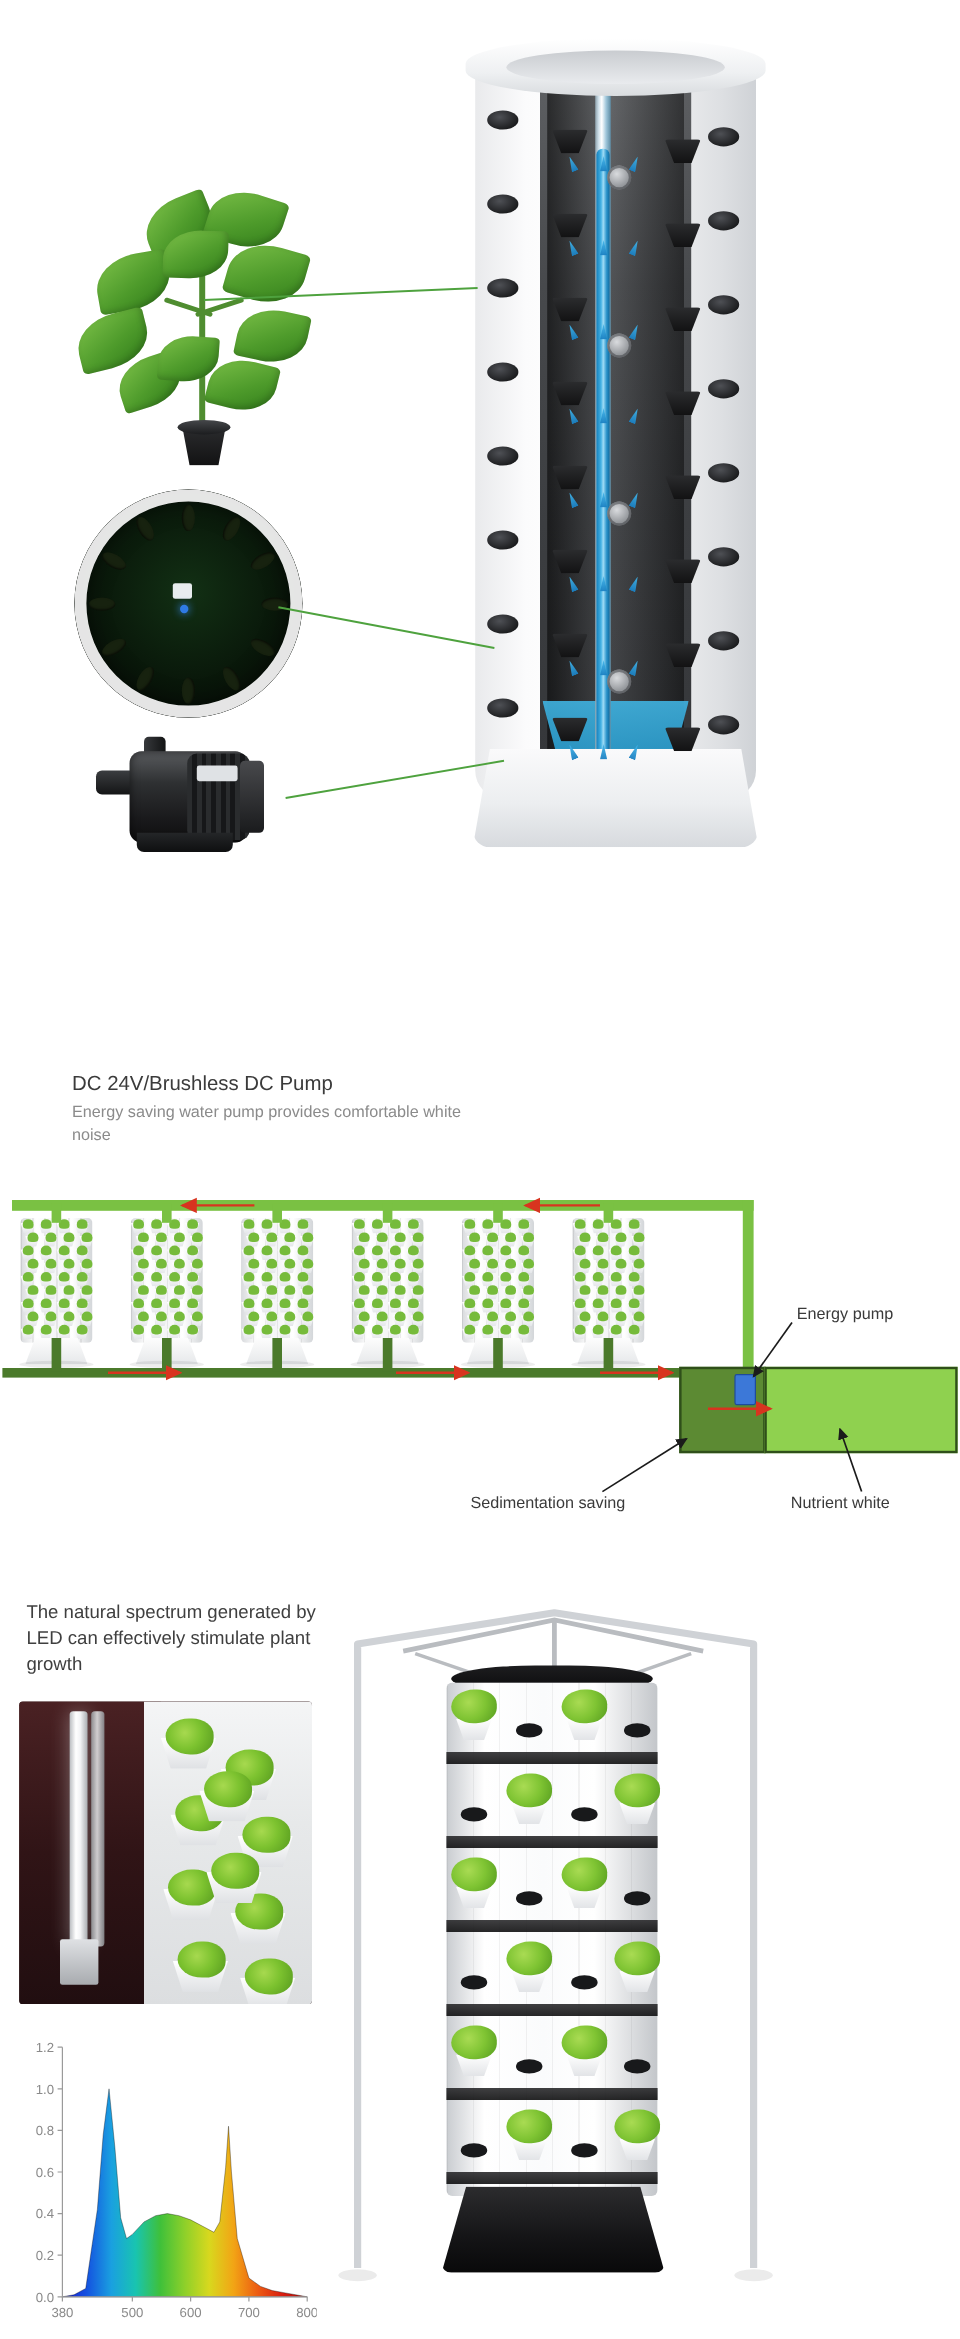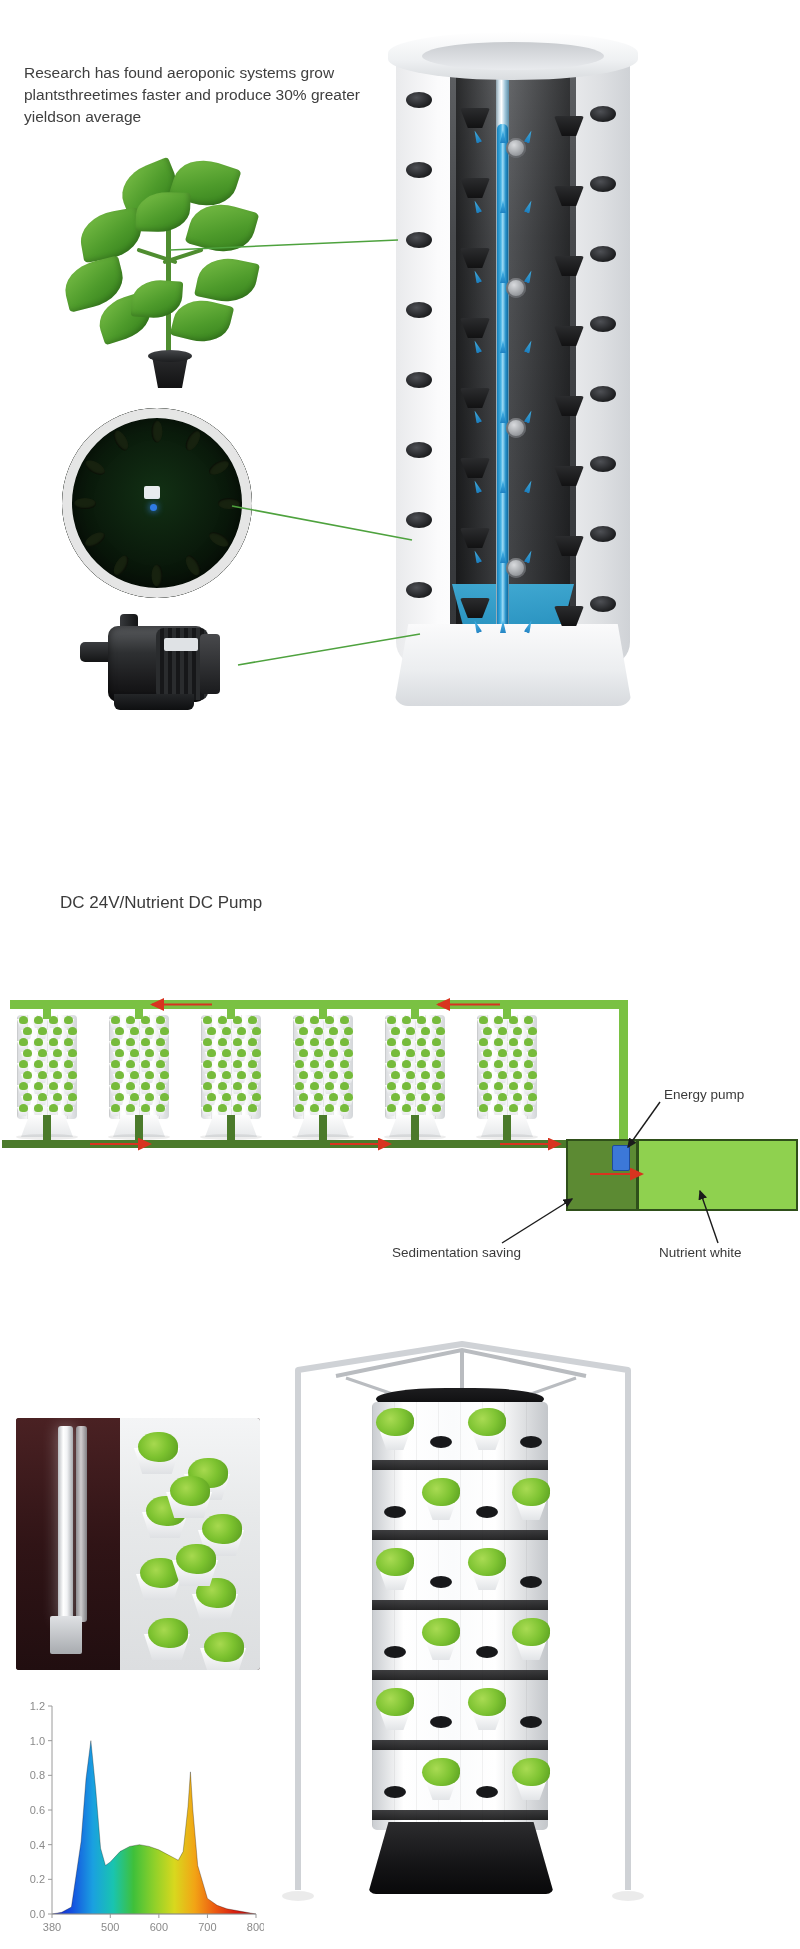--- a/index.html
+++ b/index.html
@@ -194,21 +194,20 @@
   
   .spec { position:absolute; left:12px; top:1692px; width:252px; height:252px; }
 </style>
 </head>
 <body>
 
 <div class="page">
 
   <section class="sec-hero">
 
-    <div class="hero-text">Research has found aeroponic systems grow plantsthreetimes faster and produce 30% greater yieldson average</div>
 
     <div class="tower-cut">
       <div class="tc-body"></div>
       <div class="tc-core"></div>
       <div class="tc-inner-shade"></div>
       <div class="tc-res"></div>
       <div class="tc-pipe"></div>
       <div class="tc-pipe-water"></div>
       <div class="tc-base"></div>
       <div class="tc-top"></div>
@@ -326,21 +325,22 @@
       <div class="pump-cap"></div>
       <div class="pump-foot"></div>
     </div>
 
     <svg width="800" height="960" style="position:absolute;left:0;top:0;pointer-events:none">
       <line x1="170" y1="250" x2="398" y2="240" stroke="#4ea23e" stroke-width="1.6"></line>
       <line x1="232" y1="506" x2="412" y2="540" stroke="#4ea23e" stroke-width="1.6"></line>
       <line x1="238" y1="665" x2="420" y2="634" stroke="#4ea23e" stroke-width="1.6"></line>
     </svg>
 
-    <div class="pump-title">DC 24V/Nutrient DC Pump</div>
+    <div class="pump-title">DC 24V/Brushless DC Pump</div>
+    <div class="pump-sub">Energy saving water pump provides comfortable white noise</div>
   </section>
 
   <section class="sec-diagram">
     <div id="diagram-towers">
         <div class="mini-tower" style="left:8px;top:40px;">
           <div class="mt-col"></div>
           <div class="mt-cup" style="left:9px;top:4px;"></div>
           <div class="mt-leaf" style="left:10.5px;top:1px;"></div>
           <div class="mt-cup" style="left:24px;top:4px;"></div>
           <div class="mt-leaf" style="left:25.5px;top:1px;"></div>
@@ -846,20 +846,21 @@
       <line x1="660" y1="127" x2="628" y2="172" stroke="#1b1b1b" stroke-width="1.4" marker-end="url(#ar-blk)"></line>
       <line x1="502" y1="268" x2="572" y2="224" stroke="#1b1b1b" stroke-width="1.4" marker-end="url(#ar-blk)"></line>
       <line x1="718" y1="268" x2="700" y2="216" stroke="#1b1b1b" stroke-width="1.4" marker-end="url(#ar-blk)"></line>
     </svg>
 
     <div class="dlabel" style="left:664px;top:112px;">Energy pump</div>
     <div class="dlabel" style="left:392px;top:270px;">Sedimentation saving</div>
     <div class="dlabel" style="left:659px;top:270px;">Nutrient white</div>
   </section>
 
+  <div class="led-text">The natural spectrum generated by LED can effectively stimulate plant growth</div>
 
   <div class="led-photo">
     <div class="lp-dark"></div>
     <div class="lp-panel"></div>
     <div id="lp-art">
         <div class="lp-cup" style="left:118px;top:30px;"></div>
         <div class="lp-lettuce" style="left:122px;top:14px;"></div>
         <div class="lp-cup" style="left:168px;top:56px;"></div>
         <div class="lp-lettuce" style="left:172px;top:40px;"></div>
         <div class="lp-cup" style="left:126px;top:94px;"></div>

